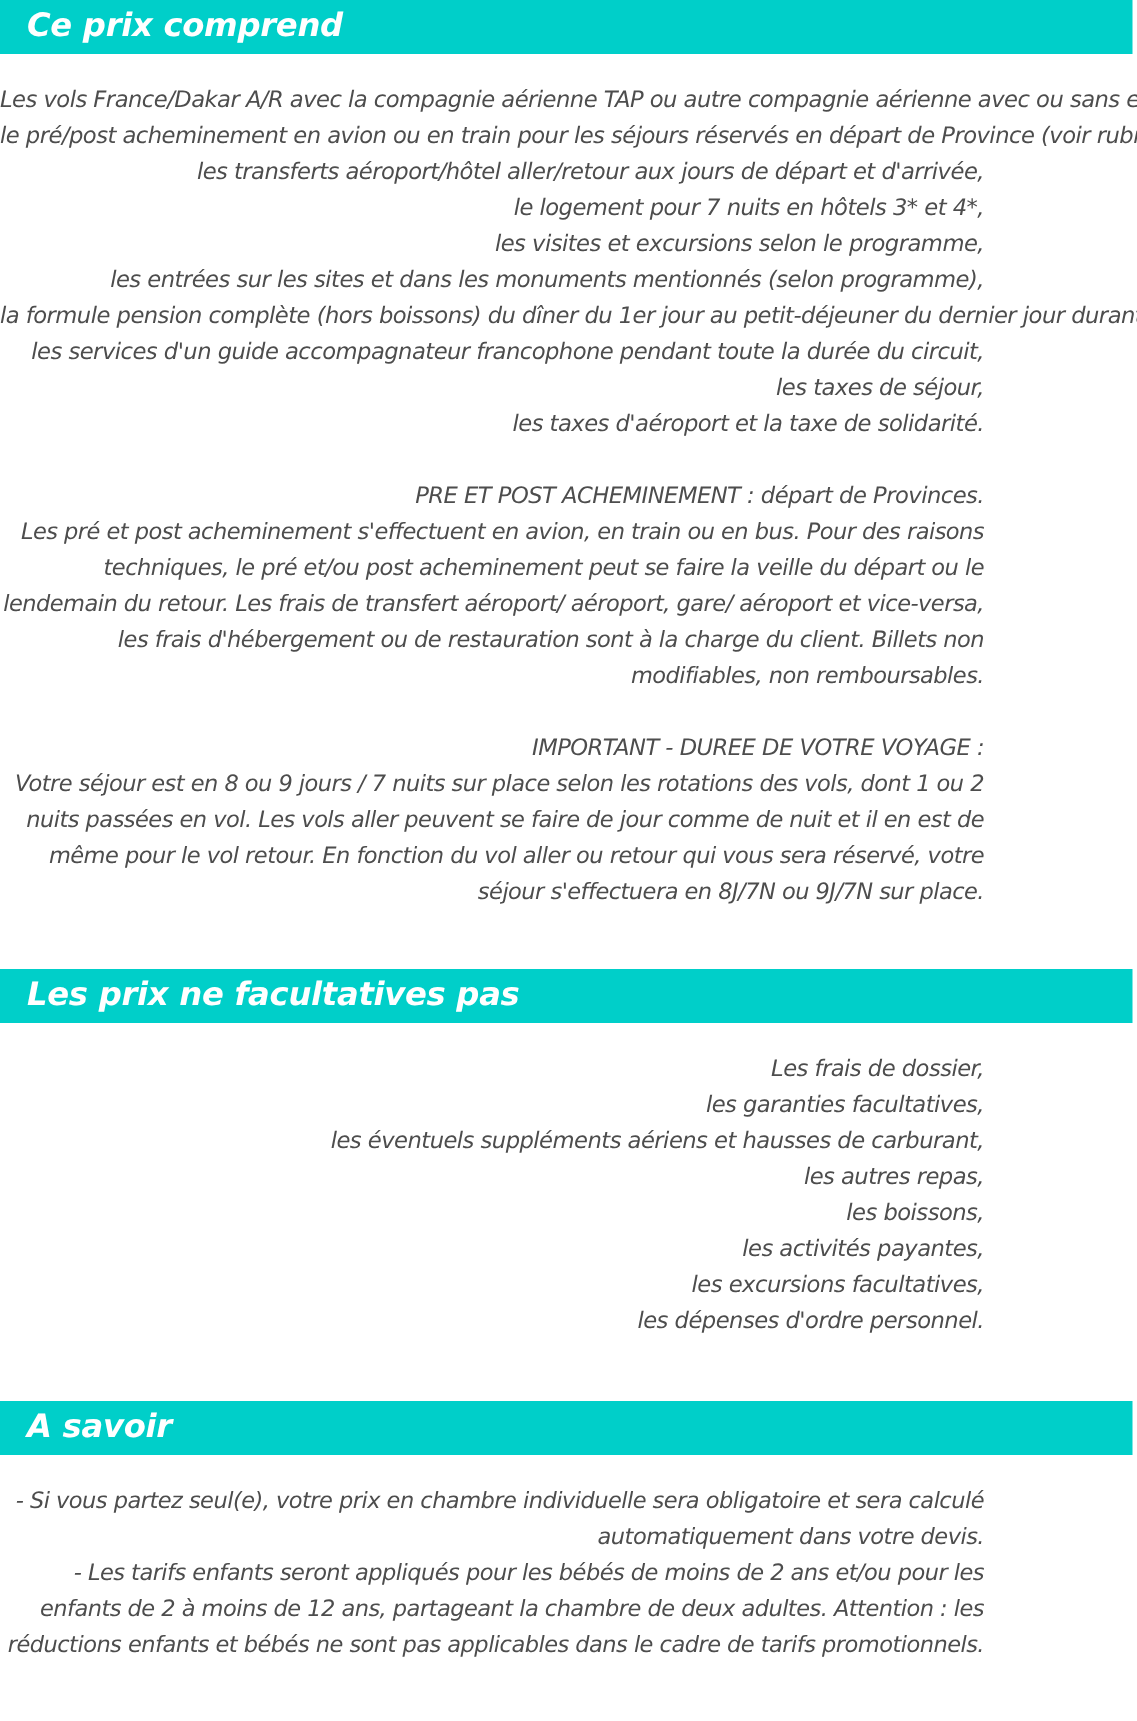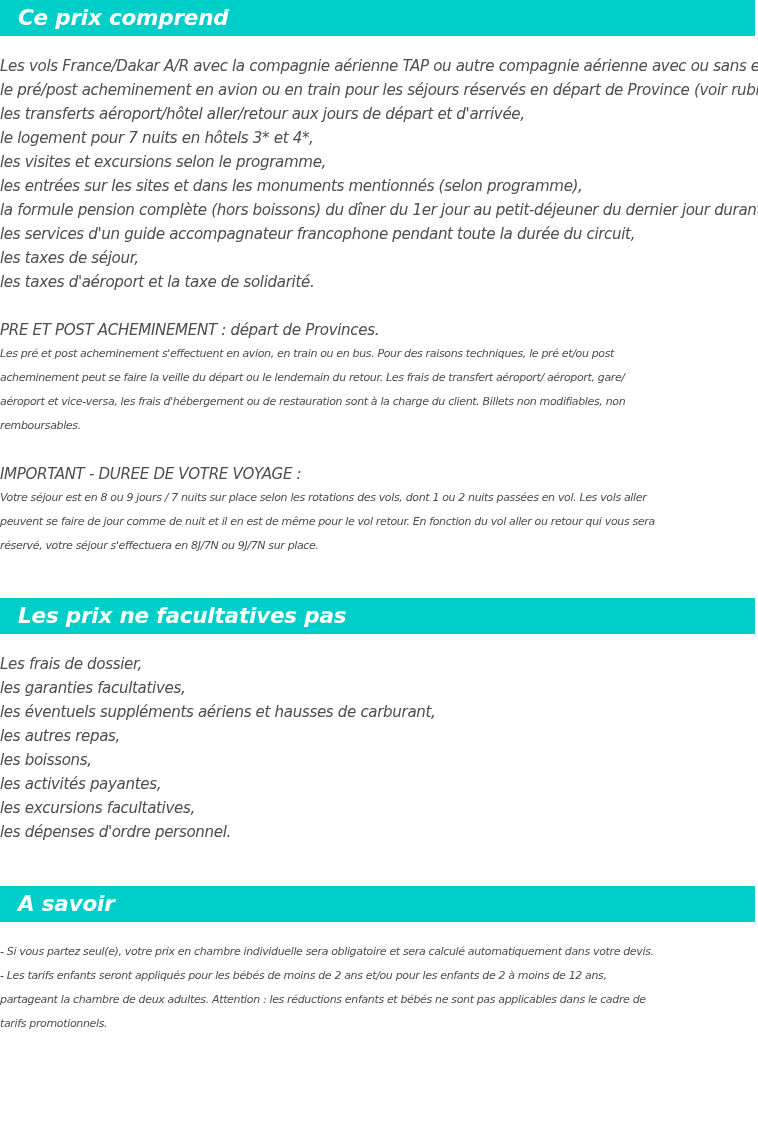--- a/index.html
+++ b/index.html
@@ -15,20 +15,21 @@
     color: #4a4a4a;
   }
   .page {
     position: relative;
     width: 758px;
     height: 1147px;
     background: #ffffff;
   }
   .section {
     width: 658px;
+    text-align: right;
   }
   .section-header {
     width: 755px;
     background: #00cfc9;
     height: 36px;
     display: flex;
     align-items: center;
     box-sizing: border-box;
     padding-left: 18px;
   }
@@ -50,21 +51,21 @@
     font-style: italic;
     font-size: 15.1px;
     line-height: 24px;
     color: #4d4d4d;
     white-space: nowrap;
     letter-spacing: -0.35px;
   }
   .para {
     font-family: "DejaVu Sans", "Liberation Sans", sans-serif;
     font-style: italic;
-    font-size: 11px;
+    font-size: 15px;
     line-height: 24px;
     color: #4d4d4d;
     letter-spacing: -0.35px;
   }
   .spacer-sm { height: 24px; }
   .gap-2 { height: 40px; }
   .gap-3 { height: 42px; }
   .lead-gap { height: 18px; }
 </style>
 </head>

